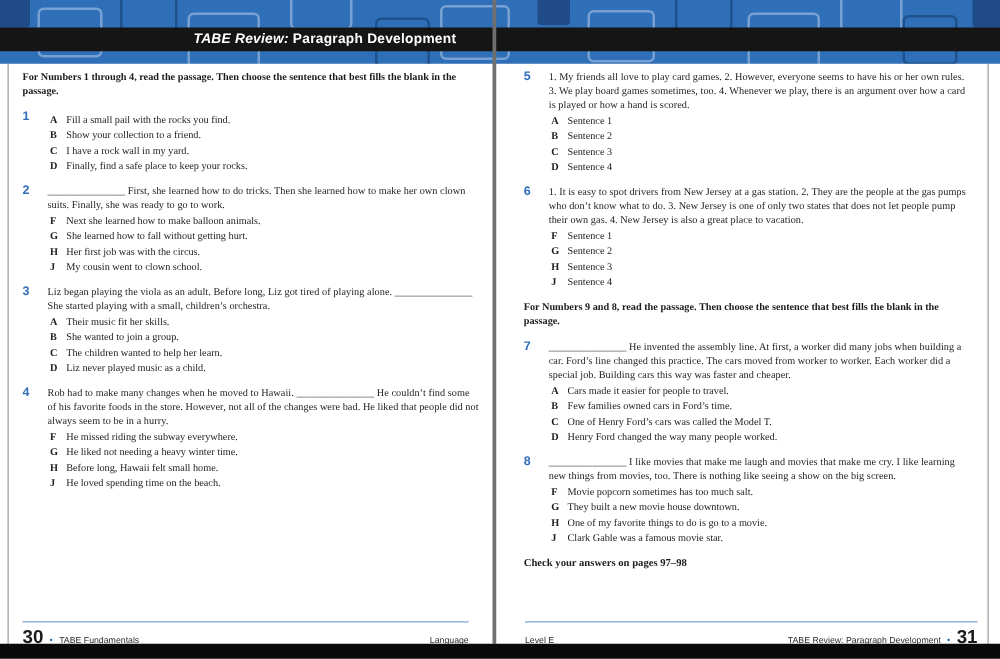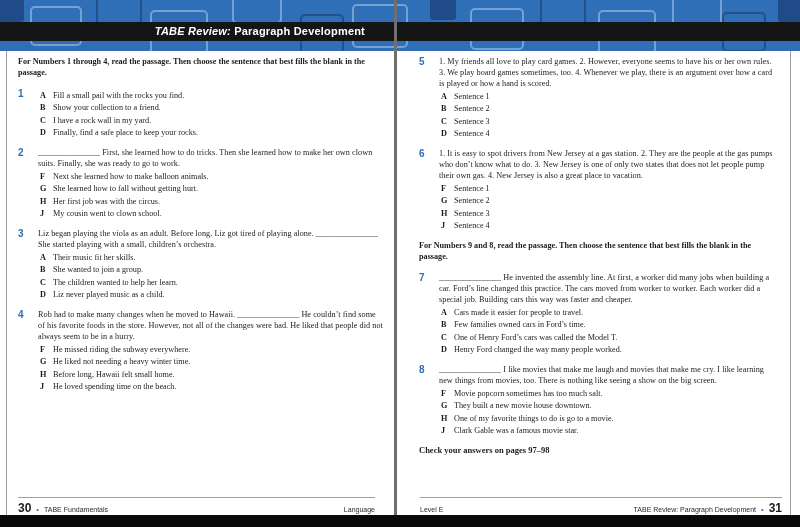--- a/index.html
+++ b/index.html
@@ -48,21 +48,21 @@
   .answers-note { text-align:left; font-weight:bold; font-size:8.5px; margin-top:5px; padding-right:2px; }
 
   
   .frule { position:absolute; top:497px; height:1px; background:#7ba7d4; z-index:3; }
   .frule.l { left:18px; width:357px; }
   .frule.r { left:420px; width:362px; }
   .pfoot { position:absolute; top:501px; font-family:"Liberation Sans", sans-serif; font-size:7px;
            color:#2b2b2b; display:flex; align-items:baseline; z-index:3; }
   .pfoot.l { left:18px; width:357px; }
   .pfoot.r { left:420px; width:362px; }
-  .pnum { font-weight:bold; font-size:12px; color:#1a1a1a; }
+  .pnum { font-weight:bold; font-size:15px; color:#1a1a1a; }
   .bullet { color:#2f6db8; margin:0 5px; font-size:7.5px; }
   .spacer { flex:1; }
 </style>
 </head>
 <body>
 
 <div class="sheet"></div>
 
 <div class="banner">
   <div class="sq fl" style="left:-6px; top:-8px; width:30px; height:30px;"></div>

